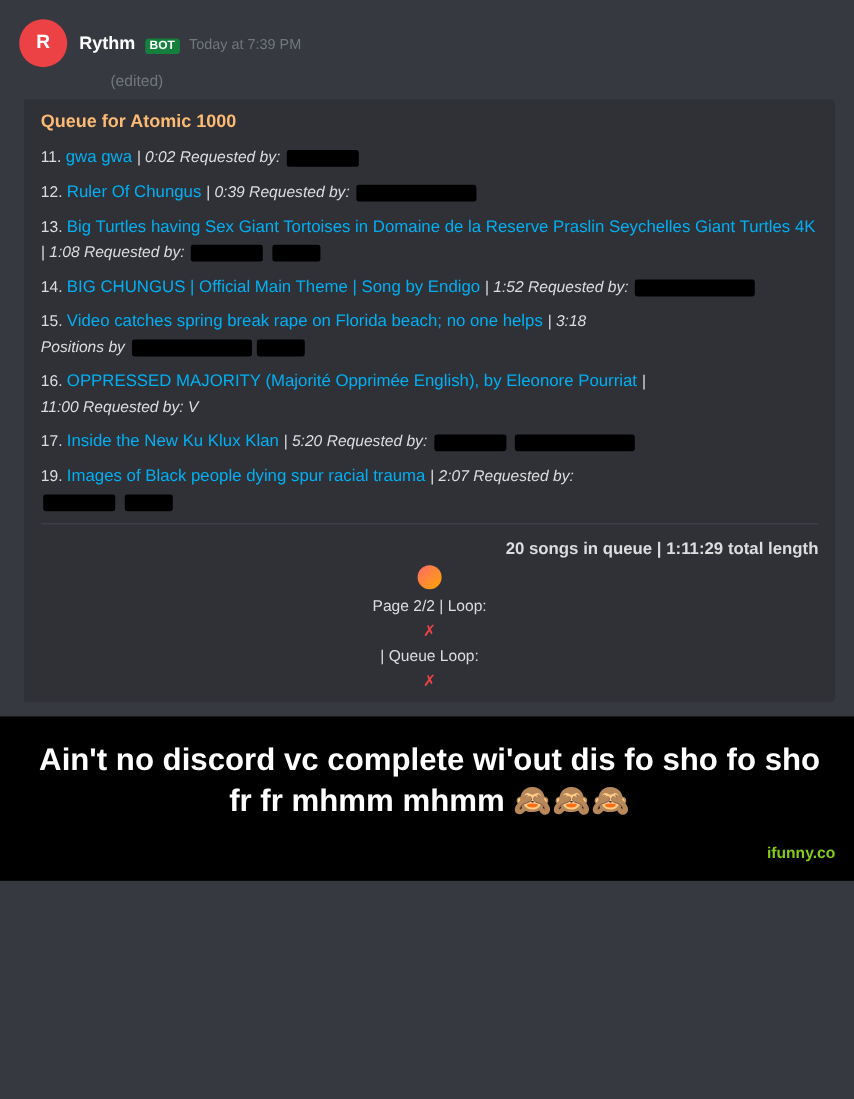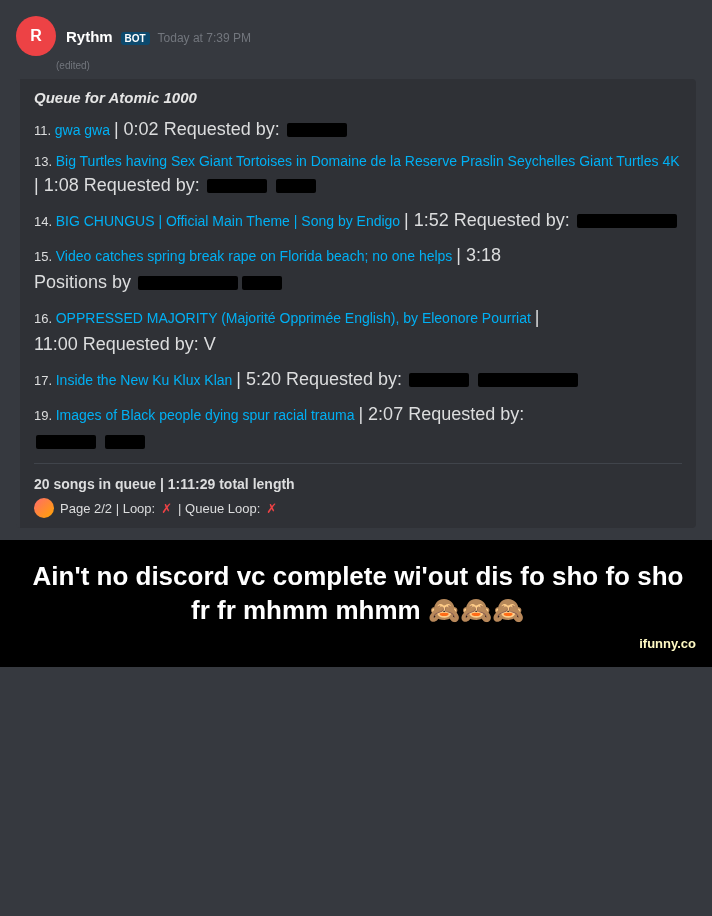--- a/index.html
+++ b/index.html
@@ -38,79 +38,79 @@
       flex-shrink: 0;
     }
 
     .username {
       font-weight: 700;
       color: #ffffff;
       font-size: 15px;
     }
 
     .bot-badge {
-      background: #0c4a6e;
+      background: #15803d;
       color: white;
       font-size: 10px;
       font-weight: 700;
       padding: 1px 4px;
       border-radius: 3px;
       margin-left: 4px;
       text-transform: uppercase;
     }
 
     .timestamp {
       color: #72767d;
       font-size: 12px;
       margin-left: 4px;
     }
 
     .edited {
       color: #72767d;
-      font-size: 10px;
-      margin-left: 40px;
+      font-size: 13px;
+      margin-left: 76px;
       margin-bottom: 8px;
     }
 
     .message-content {
       margin-left: 0px;
       background: #2f3136;
       border-left: 4px solid #36393f;
       border-radius: 4px;
       padding: 10px 14px;
       margin-top: 4px;
     }
 
     .queue-title {
-      color: #e5e5e5;
+      color: #fdba74;
       font-weight: 700;
       font-size: 15px;
       margin-bottom: 10px;
-      font-style: italic;
     }
 
     .queue-item {
       margin-bottom: 8px;
       line-height: 1.5;
     }
 
     .item-number {
       color: #dcddde;
       font-size: 13px;
     }
 
     .song-link {
       color: #00b0f4;
       text-decoration: none;
       cursor: pointer;
     }
 
     .meta {
       color: #dcddde;
-      font-size: 18px;
+      font-size: 13px;
+      font-style: italic;
     }
 
     .redacted {
       display: inline-block;
       background: #000000;
       color: transparent;
       border-radius: 2px;
       min-width: 60px;
       height: 14px;
       vertical-align: middle;
@@ -123,29 +123,31 @@
 
     .redacted-sm {
       min-width: 40px;
     }
 
     .summary-line {
       color: #dcddde;
       font-weight: 700;
       margin-top: 12px;
       font-size: 14px;
+      text-align: right;
     }
 
     .footer-line {
       display: flex;
       align-items: center;
       gap: 6px;
       margin-top: 6px;
       font-size: 13px;
       color: #dcddde;
+      flex-direction: column;
     }
 
     .rythm-icon {
       width: 20px;
       height: 20px;
       border-radius: 50%;
       background: linear-gradient(135deg, #ff6b6b, #ffa500);
       flex-shrink: 0;
     }
 
@@ -168,24 +170,25 @@
       font-family: Arial, Helvetica, sans-serif;
     }
 
     .ifunny-footer {
       display: flex;
       justify-content: flex-end;
       margin-top: 8px;
     }
 
     .ifunny-logo {
-      color: #fef9c3;
+      color: #84cc16;
       font-size: 13px;
       font-weight: bold;
       font-family: Arial, sans-serif;
+      margin-top: 10px;
     }
 
     .separator {
       height: 1px;
       background: #40444b;
       margin: 4px 0;
     }
   </style>
 </head>
 <body>
@@ -203,20 +206,25 @@
 
   <div class="message-content">
     <div class="queue-title">Queue for Atomic 1000</div>
 
     <div class="queue-item">
       <span class="item-number"><span>11.</span> </span>
       <a class="song-link">gwa gwa</a>
       <span class="meta"> | <span>0:02</span> <span>Requested by:</span> <span class="redacted">&nbsp;&nbsp;&nbsp;&nbsp;&nbsp;&nbsp;&nbsp;&nbsp;&nbsp;&nbsp;</span></span>
     </div>
 
+    <div class="queue-item">
+      <span class="item-number"><span>12.</span> </span>
+      <a class="song-link">Ruler Of Chungus</a>
+      <span class="meta"> | <span>0:39</span> <span>Requested by:</span> <span class="redacted redacted-lg">&nbsp;</span></span>
+    </div>
 
     <div class="queue-item">
       <span class="item-number"><span>13.</span> </span>
       <a class="song-link">Big Turtles having Sex Giant Tortoises in Domaine de la Reserve Praslin Seychelles Giant Turtles 4K</a>
       <span class="meta"> | <span>1:08</span> <span>Requested by:</span> <span class="redacted">&nbsp;&nbsp;&nbsp;&nbsp;&nbsp;</span> <span class="redacted redacted-sm">&nbsp;</span></span>
     </div>
 
     <div class="queue-item">
       <span class="item-number"><span>14.</span> </span>
       <a class="song-link">BIG CHUNGUS | Official Main Theme | Song by Endigo</a>

